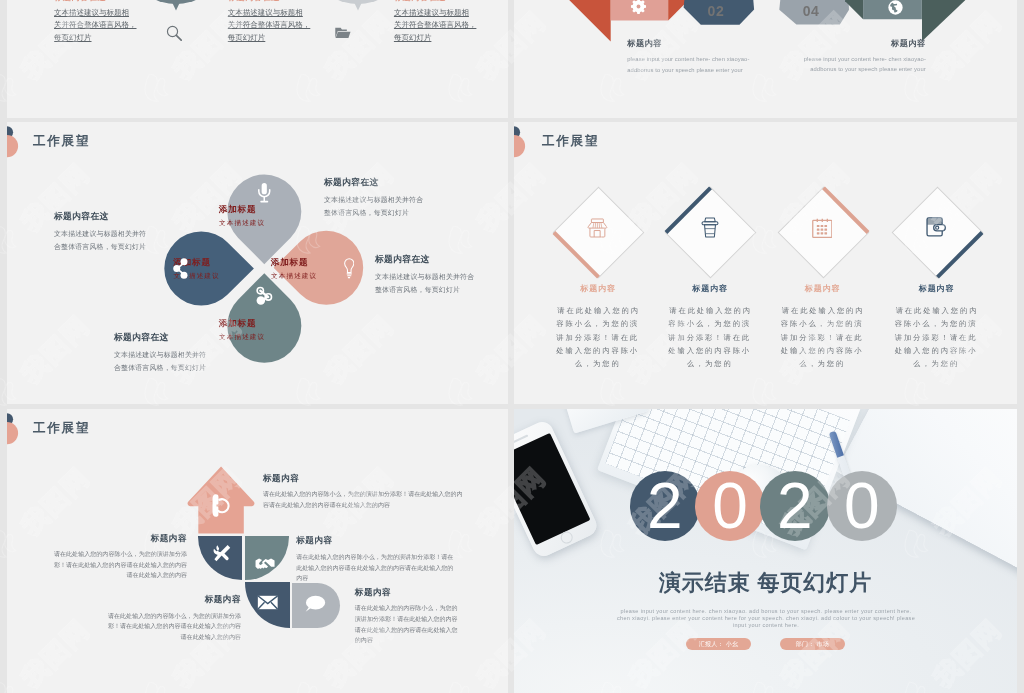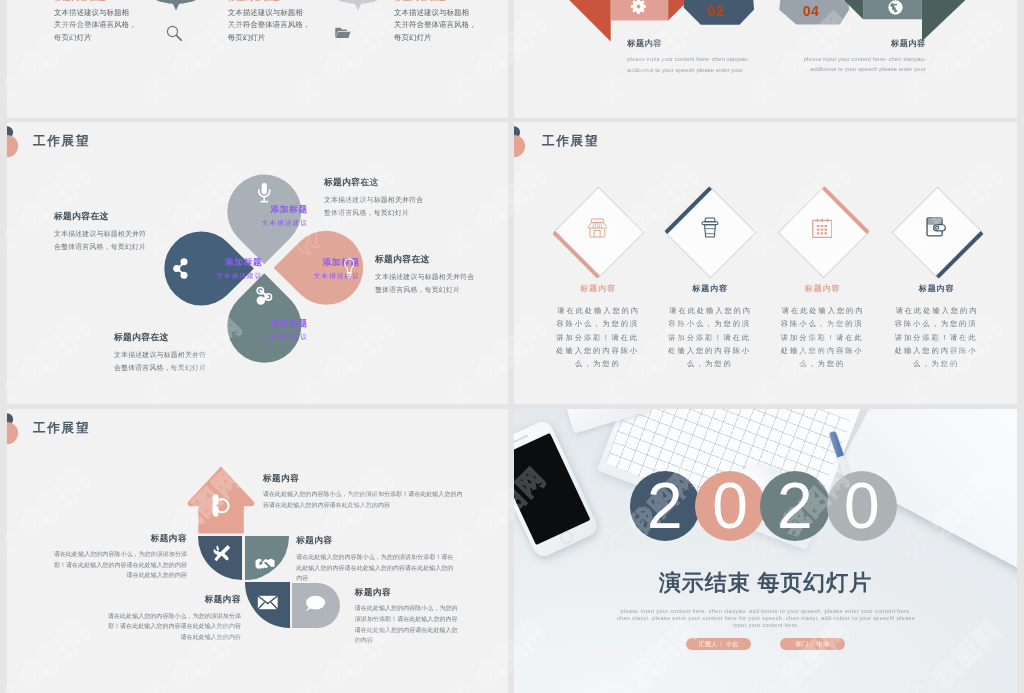--- a/index.html
+++ b/index.html
@@ -28,49 +28,49 @@
   .wmflame path{fill:none;stroke:#ffffff;stroke-width:2.6;}
 
   
   #s1 .col{position:absolute;}
   #s1 .cA{left:47px;}
   #s1 .cB{left:220.8px;}
   #s1 .cC{left:386.9px;}
   #s1 .ch{position:absolute;top:158px;left:0;font-size:8.2px;font-weight:bold;color:#df9480;
           letter-spacing:.5px;line-height:1;white-space:nowrap;}
   #s1 .cbd{position:absolute;top:170.5px;left:0;width:90px;font-size:7.5px;color:#5d646a;
-           line-height:12.9px;white-space:pre;}
+           line-height:12.9px;white-space:pre;text-decoration:underline;}
   #s1 .bub{position:absolute;top:119px;width:80px;height:62px;}
   #s1 .b1 path,#s1 .b1 ellipse{fill:#6f8188;}
   #s1 .b2 path,#s1 .b2 ellipse{fill:#c9cdd1;}
   #s1 .cA .bub{left:81.8px;}
   #s1 .cB .bub{left:90.7px;}
   #s1 .icn{position:absolute;}
   #s1 .ic-search{left:111.8px;top:189px;width:16.4px;height:16.4px;}
   #s1 .ic-folder{left:107.2px;top:189.5px;width:15.8px;height:12.3px;}
 
   
   #s2 .ribbon{position:absolute;left:0;top:0;}
-  #s2 .num{position:absolute;color:#c2410c;font-size:14px;font-weight:bold;letter-spacing:.6px;line-height:1;}
+  #s2 .num{position:absolute;color:#737373;font-size:14px;font-weight:bold;letter-spacing:.6px;line-height:1;}
   #s2 .n02{left:193.6px;top:168px;}
   #s2 .n04{left:288.7px;top:168px;}
   #s2 .ricon{position:absolute;width:17px;height:17px;}
   #s2 .ric1{left:116.4px;top:161.5px;width:17px;height:17px;}
   #s2 .ric2{left:373.1px;top:162.8px;width:17px;height:17px;}
   #s2 .rcap{position:absolute;}
   #s2 .rcap .rt{font-size:8.2px;font-weight:bold;color:#4e5862;letter-spacing:.5px;line-height:1;}
   #s2 .rcap .rb{font-size:5.8px;color:#9ba2a9;line-height:10.5px;white-space:pre;margin-top:6px;letter-spacing:.1px;}
   #s2 .rc1{left:113.3px;top:204px;}
   #s2 .rc2{left:289.8px;top:203.5px;text-align:right;width:122px;}
 
   
   #s3 .deco3{position:absolute;left:0;top:2.2px;}
   #s3 .sec-title{left:26px;top:13.4px;}
   #s3 .pinwheel{position:absolute;left:156.7px;top:47px;}
-  #s3 .petal-txt{position:absolute;text-align:right;color:#8b5cf6;}
+  #s3 .petal-txt{position:absolute;text-align:left;color:#7f1d1d;}
   #s3 .petal-txt .pl{display:block;font-size:8.6px;font-weight:600;letter-spacing:.8px;text-indent:.8px;line-height:1;}
   #s3 .petal-txt .ps{display:block;font-size:6.6px;letter-spacing:1.1px;text-indent:1.1px;margin-top:6px;line-height:1;}
   #s3 .p-top{left:211px;top:83px;width:90px;}
   #s3 .p-left{left:165.5px;top:136px;width:90px;}
   #s3 .p-right{left:263px;top:136px;width:90px;}
   #s3 .p-bottom{left:211px;top:197px;width:90px;}
   #s3 .ic{position:absolute;}
   #s3 .ic-mic{left:249.5px;top:60.5px;width:14.5px;height:20.6px;}
   #s3 .ic-share{left:166px;top:136px;width:15px;height:21.2px;}
   #s3 .ic-bulb{left:336.5px;top:136px;width:10.5px;height:21px;}

